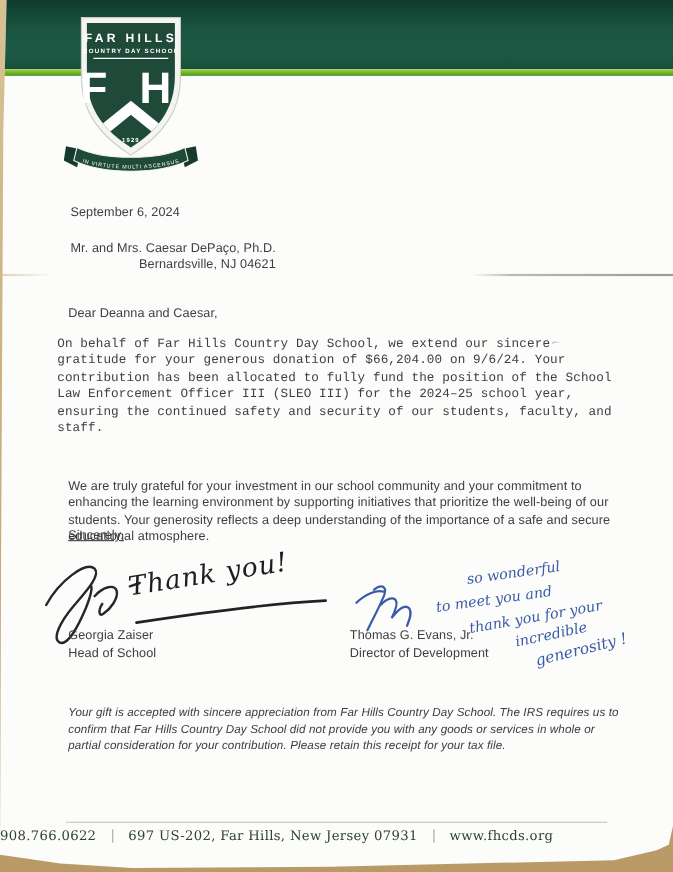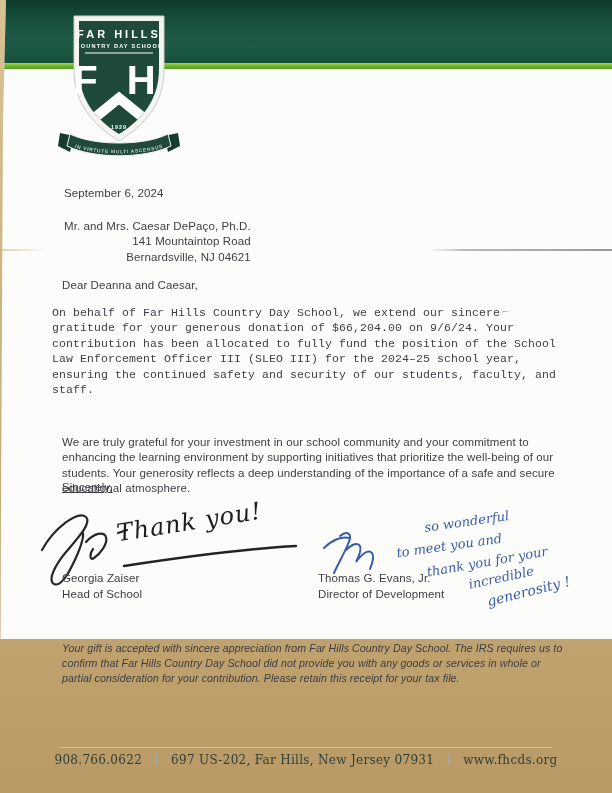--- a/index.html
+++ b/index.html
@@ -2,21 +2,21 @@
 <html><head>
 <meta charset="utf-8">
 <style>
   html,body{margin:0;padding:0;}
   body{
     width:612px;height:793px;overflow:hidden;position:relative;
     background:linear-gradient(180deg,#d8c294 0%,#c9ad7c 55%,#b99a66 100%);
     font-family:"Liberation Sans",sans-serif;
   }
   .page{
-    position:absolute;left:0;top:0;width:612px;height:639px;
+    position:absolute;left:0;top:0;width:612px;height:793px;
     background:#fcfcfa;
     clip-path:polygon(6px 0px,612px 0px,612px 750px,608px 768px,597px 773px,
       558px 782px,300px 788px,120px 789px,55px 785px,0px 777px,
       1px 500px,3px 120px);
   }
   
   .band{position:absolute;left:0;top:0;width:612px;height:63px;
     background:linear-gradient(180deg,#0f3b2c 0%,#1a5440 40%,#1d5a46 75%,#175039 100%);}
   .band-stripe{position:absolute;left:0;top:63px;width:612px;height:6px;
     background:linear-gradient(180deg,#a9d44c 0%,#76b52f 45%,#4d9a23 100%);}
@@ -52,21 +52,21 @@
   .sig-tom{position:absolute;left:318px;top:528px;}
   .bluenote{position:absolute;font-family:"DejaVu Serif",serif;font-style:italic;
     font-size:13px;color:#3a5ca8;white-space:nowrap;}
   .bn0{left:424px;top:514px;transform:rotate(-8deg);}
   .bn1{left:396px;top:538px;transform:rotate(-8deg);}
   .bn2{left:426px;top:554px;transform:rotate(-10deg);}
   .bn3{left:468px;top:570px;transform:rotate(-12deg);}
   .bn4{left:486px;top:583px;transform:rotate(-14deg);font-size:14px;}
   
   .footer-rule{position:absolute;left:60px;top:747px;width:492px;height:1px;background:#c3c3c0;}
-  .footer-line{position:absolute;left:0;top:753px;width:612px;text-align:center;
+  .footer-line{position:absolute;left:0;top:753px;width:612px;
     font-family:"DejaVu Serif",serif;font-size:12px;color:#2e3f38;letter-spacing:.3px;}
   .footer-line .sep{display:inline-block;width:1px;height:12px;background:#9fa8a2;
     margin:0 14px;vertical-align:-2px;}
 </style>
 </head>
 <body>
 
 <div class="page">
 
   <div class="band"></div>
@@ -102,21 +102,20 @@
     </svg>
   </div>
 
   <div class="crease"></div>
   <div class="smudge">⌐·</div>
 
   <div class="t date">September 6, 2024</div>
 
   <div class="t recipient block">
     <p>Mr. and Mrs. Caesar DePaço, Ph.D.</p>
-    <p>141 Mountaintop Road</p>
     <p>Bernardsville, NJ 04621</p>
   </div>
 
   <div class="t salutation">Dear Deanna and Caesar,</div>
 
   <div class="t para1">On behalf of Far Hills Country Day School, we extend our sincere gratitude for your generous donation of $66,204.00 on 9/6/24. Your contribution has been allocated to fully fund the position of the School Law Enforcement Officer III (SLEO III) for the 2024–25 school year, ensuring the continued safety and security of our students, faculty, and staff.</div>
   <div class="t para2">We are truly grateful for your investment in our school community and your commitment to enhancing the learning environment by supporting initiatives that prioritize the well-being of our students. Your generosity reflects a deep understanding of the importance of a safe and secure educational atmosphere.</div>
 
   <div class="t closing">Sincerely,</div>
 

